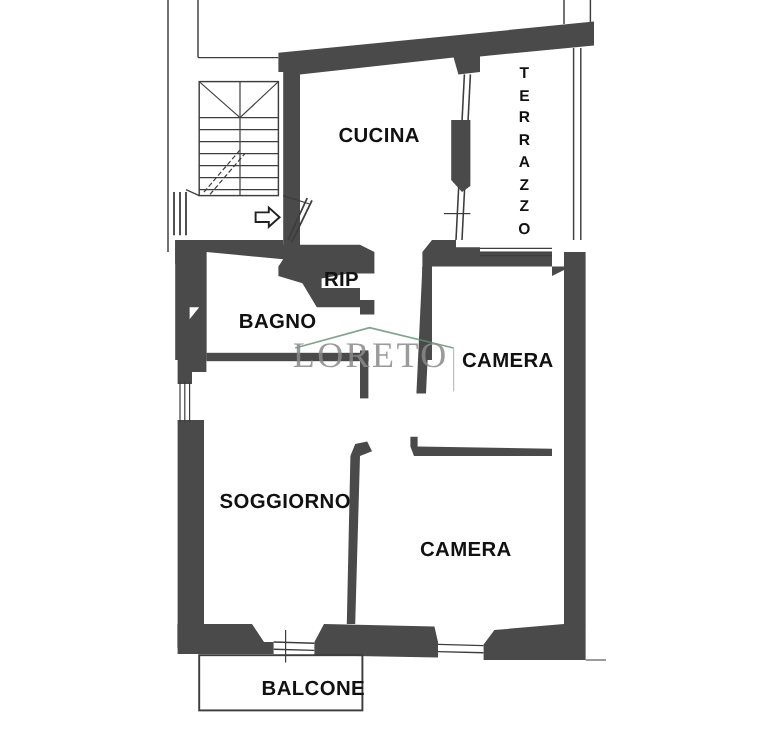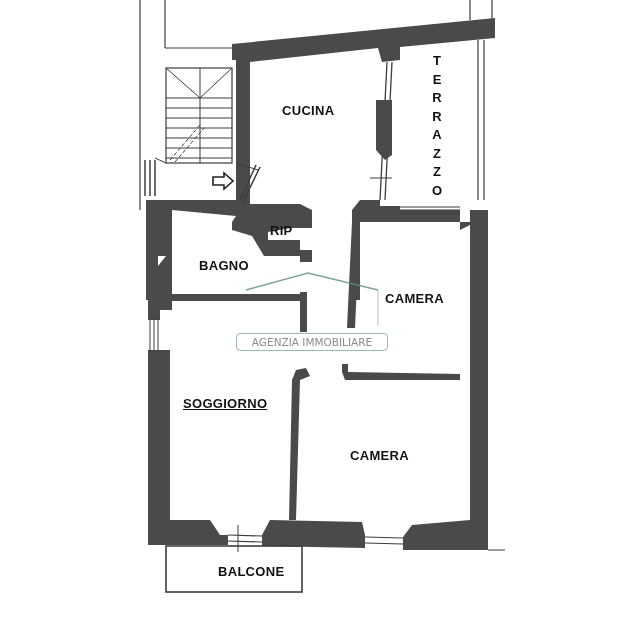--- a/index.html
+++ b/index.html
@@ -1,20 +1,20 @@
 <!DOCTYPE html>
 <html><head>
 <meta charset="utf-8">
 <style>
   html, body { margin: 0; padding: 0; background: #ffffff; }
   body { width: 632px; height: 630px; position: relative; overflow: hidden; font-family: "Liberation Sans", sans-serif; }
   #plan { position: absolute; left: 0; top: 0; width: 632px; height: 630px; }
   .wall { fill: #4a4a4a; }
   .thin { stroke: #3d3d3d; fill: none; }
-  .label { position: absolute; font-family: "Liberation Sans", sans-serif; font-weight: bold; color: #111; font-size: 13px; letter-spacing: 0.3px; white-space: nowrap; }
+  .label { position: absolute; font-family: "Liberation Sans", sans-serif; font-weight: bold; color: #111; font-size: 17px; letter-spacing: 0.3px; white-space: nowrap; }
   .vlabel { position: absolute; font-family: "Liberation Sans", sans-serif; font-weight: bold; color: #111; font-size: 13px; width: 14px; text-align: center; line-height: 18.5px; }
   .vlabel span { display: block; }
   .logo { position: absolute; left: 236px; top: 272px; width: 150px; height: 82px; }
   .logo-word { position: absolute; left: 8px; top: 8px; font-family: "Liberation Serif", serif; font-size: 30px; color: #8a8a8a; letter-spacing: 2px; opacity: 0.85; }
   .logo-badge { position: absolute; left: 0px; top: 61px; width: 150px; height: 16px; border: 1px solid #9fb9a6; border-radius: 4px; background: rgba(255,255,255,0.75); font-family: "DejaVu Sans", sans-serif; font-size: 10.5px; color: #8c8c8c; text-align: center; line-height: 16px; }
 </style>
 </head>
 <body>
 
 <svg id="plan" viewBox="0 0 632 630" xmlns="http://www.w3.org/2000/svg">
@@ -113,30 +113,30 @@
   <g opacity="0.8">
     <polyline points="246,290 308,273 378,290" fill="none" stroke="#5f8f6f" stroke-width="1.5"></polyline>
     <line x1="378" y1="290" x2="378" y2="326" stroke="#9fb9a6" stroke-width="1"></line>
   </g>
 </svg>
 
 <div class="label" style="left:282px; top:103px;">CUCINA</div>
 <div class="label" style="left:270px; top:223px;">RIP</div>
 <div class="label" style="left:199px; top:258px;text-align:right;">BAGNO</div>
 <div class="label" style="left:385px; top:291px;">CAMERA</div>
-<div class="label" style="left:183px; top:396px;text-decoration:underline;">SOGGIORNO</div>
+<div class="label" style="left:183px; top:408px;">SOGGIORNO</div>
 <div class="label" style="left:350px; top:448px;">CAMERA</div>
 <div class="label" style="left:218px; top:564px;">BALCONE</div>
 
 <div class="vlabel" style="left:430px; top:52px;">
   <span>T</span>
   <span>E</span>
   <span>R</span>
   <span>R</span>
   <span>A</span>
   <span>Z</span>
   <span>Z</span>
   <span>O</span>
 </div>
 
 <div class="logo">
-  <div class="logo-badge">AGENZIA IMMOBILIARE</div>
+  <div class="logo-word">LORETO</div>
 </div>
 
 </body></html>

